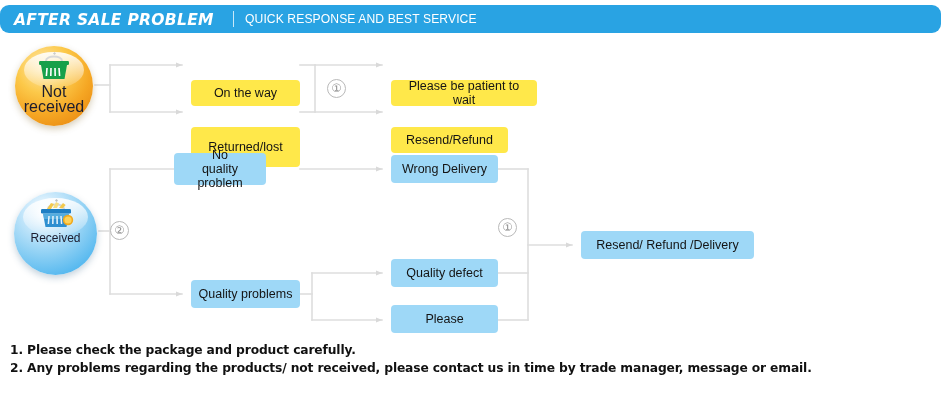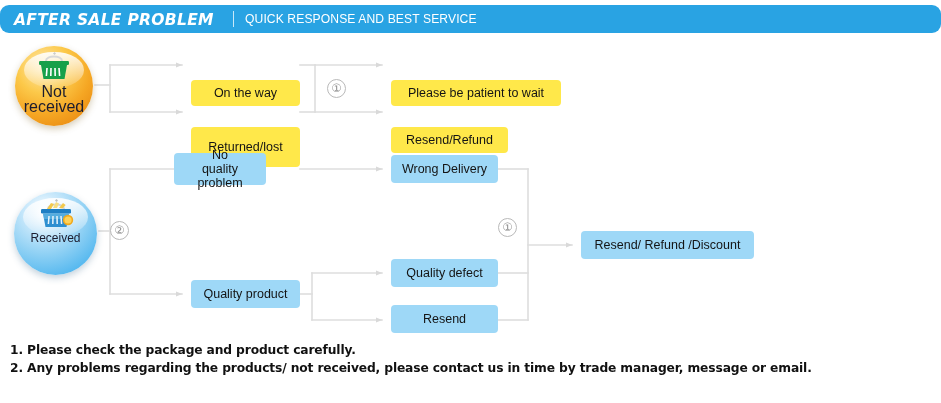--- a/index.html
+++ b/index.html
@@ -259,29 +259,29 @@
     </div>
     <div class="label">Received</div>
   </div>
 
   <div class="num-badge" style="left:110px; top:188px;">②</div>
   <div class="num-badge" style="left:327px; top:46px;">①</div>
   <div class="num-badge" style="left:498px; top:185px;">①</div>
 
   <div class="fbox yellow" style="left:191px; top:19px; width:109px; height:26px;">On the way</div>
   <div class="fbox yellow" style="left:191px; top:66px; width:109px; height:40px;">Returned/lost</div>
-  <div class="fbox yellow" style="left:391px; top:19px; width:170px; height:26px;text-align:right;">Please be patient to wait</div>
+  <div class="fbox yellow" style="left:391px; top:19px; width:146px; height:26px;">Please be patient to wait</div>
   <div class="fbox yellow" style="left:391px; top:66px; width:117px; height:26px;">Resend/Refund</div>
 
   <div class="fbox blue" style="left:174px; top:120px; width:92px; height:32px;">No
 quality problem</div>
-  <div class="fbox blue" style="left:191px; top:247px; width:109px; height:28px;">Quality product</div>
+  <div class="fbox blue" style="left:191px; top:247px; width:109px; height:28px;">Quality problems</div>
   <div class="fbox blue" style="left:391px; top:122px; width:107px; height:28px;">Wrong Delivery</div>
   <div class="fbox blue" style="left:391px; top:226px; width:107px; height:28px;">Quality defect</div>
-  <div class="fbox blue" style="left:391px; top:272px; width:107px; height:28px;">Resend</div>
-  <div class="fbox blue" style="left:581px; top:198px; width:173px; height:28px;">Resend/ Refund /Discount</div>
+  <div class="fbox blue" style="left:391px; top:272px; width:107px; height:28px;">Please</div>
+  <div class="fbox blue" style="left:581px; top:198px; width:173px; height:28px;">Resend/ Refund /Delivery</div>
 
 </div>
 
 <div id="footer-notes">
   <div class="note-line">1. Please check the package and product carefully.</div>
   <div class="note-line">2. Any problems regarding the products/ not received, please contact us in time by trade manager, message or email.</div>
 </div>
 
 </body></html>

